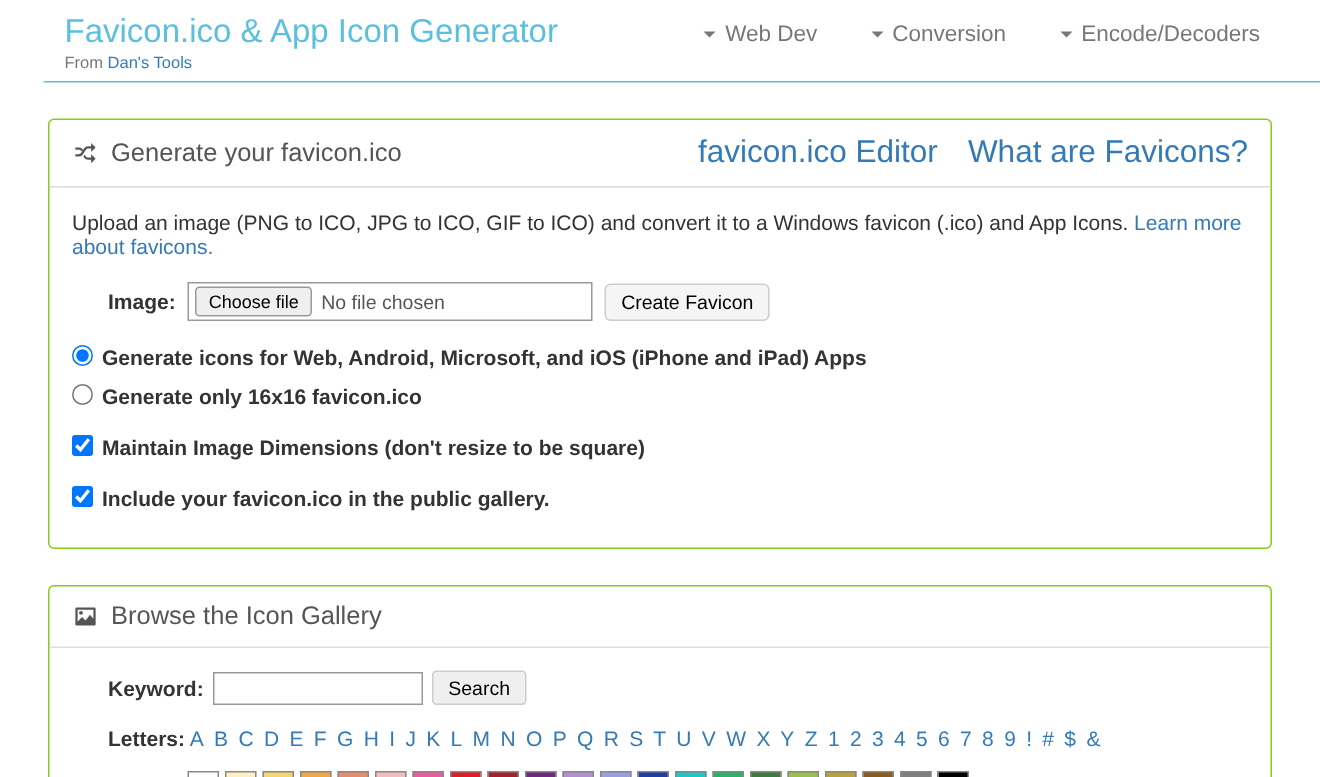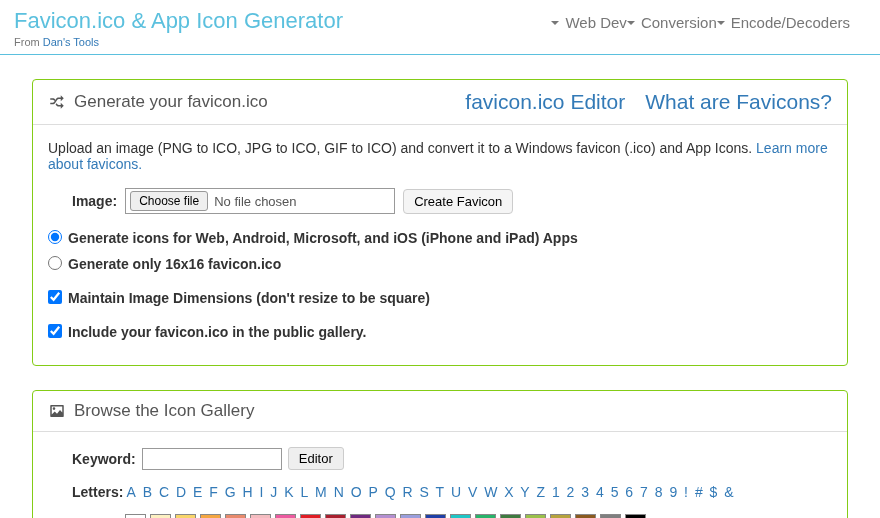--- a/index.html
+++ b/index.html
@@ -1,22 +1,22 @@
 <!DOCTYPE html>
 <html><head>
 <meta charset="utf-8">
 <style>
 * { margin:0; padding:0; box-sizing:border-box; }
 body { font-family: "Helvetica Neue", Helvetica, Arial, sans-serif; font-size:14px; color:#333; background:#fff; width:880px; }
-.header { display:flex; align-items:flex-start; padding:8px 18px 6px 14px; border-bottom:1px solid #5bc0de; }
+.header { display:flex; align-items:flex-start; padding:8px 28px 6px 14px; border-bottom:1px solid #5bc0de;margin-left:29px; }
 .header-left { flex:0 0 auto; }
 .title-link { color:#5bc0de; font-size:22px; font-weight:400; text-decoration:none; }
 .subtitle { font-size:11px; color:#777; margin-top:2px; }
 .subtitle a { color:#337ab7; text-decoration:none; }
-.header-nav { margin-left:auto; display:flex; padding-top:6px; padding-right:12px; }
+.header-nav { margin-left:auto; display:flex; gap:36px; padding-top:6px; padding-right:12px; }
 .nav-item { color:#777; font-size:15px; cursor:pointer; display:flex; align-items:center; gap:4px; }
 .caret { width:0; height:0; border-left:4px solid transparent; border-right:4px solid transparent; border-top:4px solid #777; display:inline-block; margin-right:2px; }
 .container { padding:24px 32px; }
 .panel { border:1px solid #84cc16; border-radius:4px; margin-bottom:24px; background:#fff; }
 .panel-heading { padding:10px 15px; border-bottom:1px solid #ddd; display:flex; align-items:center; }
 .panel-heading .htxt { font-size:17px; color:#555; margin-left:8px; }
 .panel-links { margin-left:auto; display:flex; gap:20px; }
 .panel-links a { color:#337ab7; font-size:21px; text-decoration:none; }
 .panel-body { padding:15px; }
 .intro { font-size:14px; color:#333; margin-bottom:16px; }
@@ -116,21 +116,21 @@
     <div class="panel-heading">
       <svg class="icon-svg" viewBox="0 0 24 24">
           <path fill="#555" d="M4 4h16a1 1 0 011 1v14a1 1 0 01-1 1H4a1 1 0 01-1-1V5a1 1 0 011-1zm1 2v10.5l4-4 3 3 4-5 3 3.5V6H5zm3 4.5A1.5 1.5 0 108 7a1.5 1.5 0 000 3.5z"></path>
         </svg>
       <span class="htxt">Browse the Icon Gallery</span>
     </div>
     <div class="panel-body">
       <div class="keyword-row">
         <span class="lbl">Keyword:</span>
         <input class="keyword-input" type="text" style="">
-        <button class="search-btn">Editor</button>
+        <button class="search-btn">Search</button>
       </div>
       <div class="letters-row">
         <span class="lbl">Letters:</span>
         <span id="letters-container"><a href="#">A</a> <a href="#">B</a> <a href="#">C</a> <a href="#">D</a> <a href="#">E</a> <a href="#">F</a> <a href="#">G</a> <a href="#">H</a> <a href="#">I</a> <a href="#">J</a> <a href="#">K</a> <a href="#">L</a> <a href="#">M</a> <a href="#">N</a> <a href="#">O</a> <a href="#">P</a> <a href="#">Q</a> <a href="#">R</a> <a href="#">S</a> <a href="#">T</a> <a href="#">U</a> <a href="#">V</a> <a href="#">W</a> <a href="#">X</a> <a href="#">Y</a> <a href="#">Z</a> <a href="#">1</a> <a href="#">2</a> <a href="#">3</a> <a href="#">4</a> <a href="#">5</a> <a href="#">6</a> <a href="#">7</a> <a href="#">8</a> <a href="#">9</a> <a href="#">!</a> <a href="#">#</a> <a href="#">$</a> <a href="#">&amp;</a> </span>
       </div>
       <div class="colors-row">
         <span class="lbl">Colors:</span>
         <span id="colors-container" style="display:flex;gap:4px;flex-wrap:wrap">
             <span class="swatch" style="background: rgb(255, 255, 255);"></span>
             <span class="swatch" style="background: rgb(253, 240, 194);"></span>

